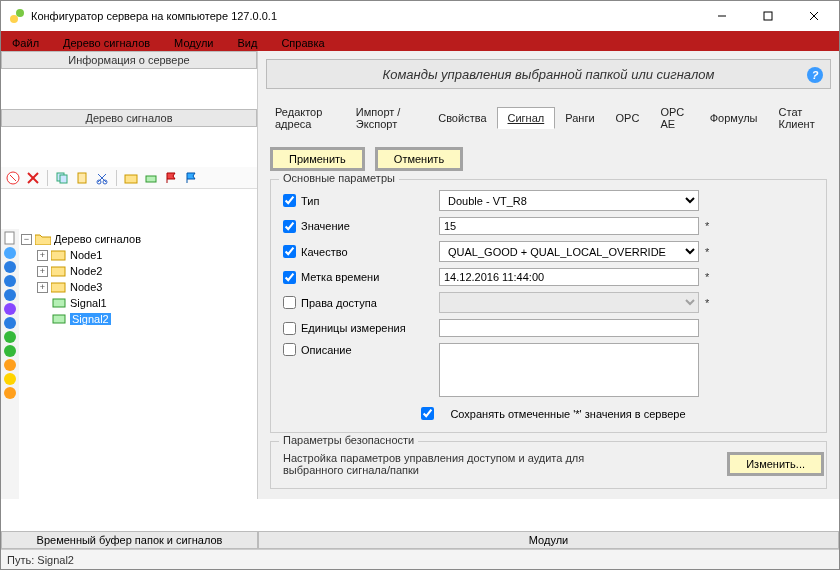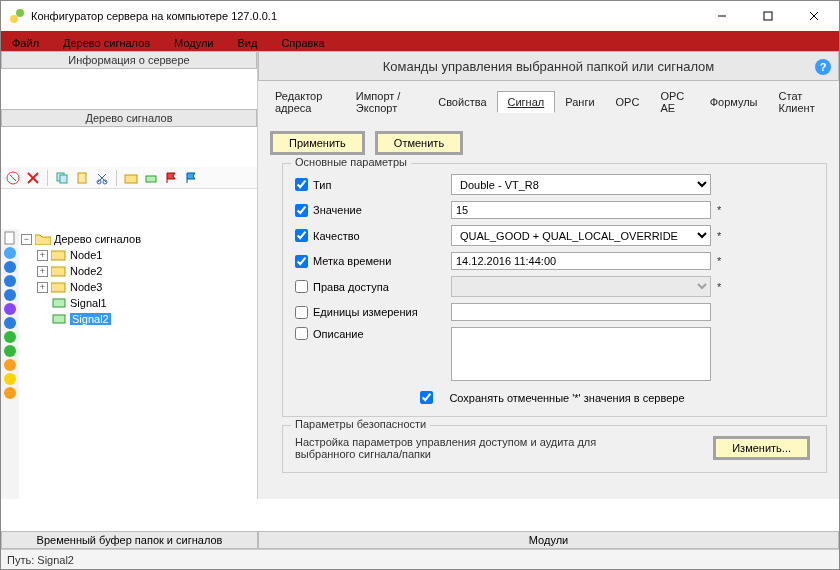--- a/index.html
+++ b/index.html
@@ -25,33 +25,33 @@
 .tb-sep { width: 1px; height: 16px; background: #ccc; margin: 0 2px; }
 
 .tree-body { flex: 1; display: flex; overflow: hidden; background: #fff; }
 .tree { flex: 1; padding: 2px; overflow: auto; }
 .tree-node { display: flex; align-items: center; height: 16px; white-space: nowrap; }
 .tree-node .toggle { width: 11px; height: 11px; border: 1px solid #888; display:flex; align-items:center; justify-content:center; font-size:9px; line-height:1; margin-right: 3px; color:#555;}
 .tree-node .ico { width: 16px; height: 14px; margin-right: 3px; display:inline-flex; align-items:center; justify-content:center; }
 .tree-node.selected span.lbl { background: #3399ff; color: #fff; padding: 0 2px; }
 
 .right-col { flex: 1; display: flex; flex-direction: column; background: #f0f0f0; }
-.cmd-header { background: #e8e8e8; border: 1px solid #bbb; margin: 0; height: 30px; display: flex; align-items: center; justify-content: center; position: relative; }
+.cmd-header { background: #e8e8e8; border: 1px solid #bbb; margin: 8px; height: 30px; display: flex; align-items: center; justify-content: center; position: relative; font-style: italic; }
 .cmd-header .help { position: absolute; right: 6px; top: 6px; width: 18px; height: 18px; }
 .cmd-title { color: #333; font-size: 13px; }
 
 .tabs-row { display: flex; align-items: center; padding: 4px 6px; gap: 0; background: #f0f0f0; }
 .tab { padding: 4px 10px; background: #f0f0f0; border: 1px solid transparent; color: #222; }
 .tab.active { background: #fff; border: 1px solid #aaa; border-bottom-color: #fff; position: relative; z-index: 2; text-decoration: underline; }
 .tabs-row .tab + .tab { margin-left: -1px; }
 
 .btn-row { padding: 8px 12px; display: flex; gap: 10px; }
 button.win { background: #fef9c3; border: 3px solid #a3a3a3; padding: 3px 16px; min-width: 78px; }
 
-.groupbox { border: 1px solid #ccc; margin: 0 12px 8px 24px; padding: 10px 16px 12px 12px; position: relative; background: #f0f0f0; }
+.groupbox { border: 1px solid #ccc; margin: 0 12px 8px 12px; padding: 10px 2px 12px 12px; position: relative; background: #f0f0f0; }
 .groupbox > .legend { position: absolute; top: -8px; left: 8px; background: #f0f0f0; padding: 0 4px; color: #333; }
 .form-row { display: flex; align-items: center; margin-bottom: 6px; }
 .form-row .chk-label { width: 156px; display: flex; align-items: center; gap: 5px; }
 .form-row .chk-label input { width: 13px; height: 13px; }
 .form-row .field { flex: 0 0 260px; }
 .form-row .ast { margin-left: 6px; color: #333; }
 input.txt, select.sel, textarea.ta { width: 100%; border: 1px solid #aaa; padding: 2px 4px; background: #fff; font-size: 11px; }
 select.sel { height: 21px; }
 textarea.ta { height: 54px; resize: none; }
 .save-row { display:flex; justify-content:center; align-items:flex-end; gap:16px; margin-top:8px; }

